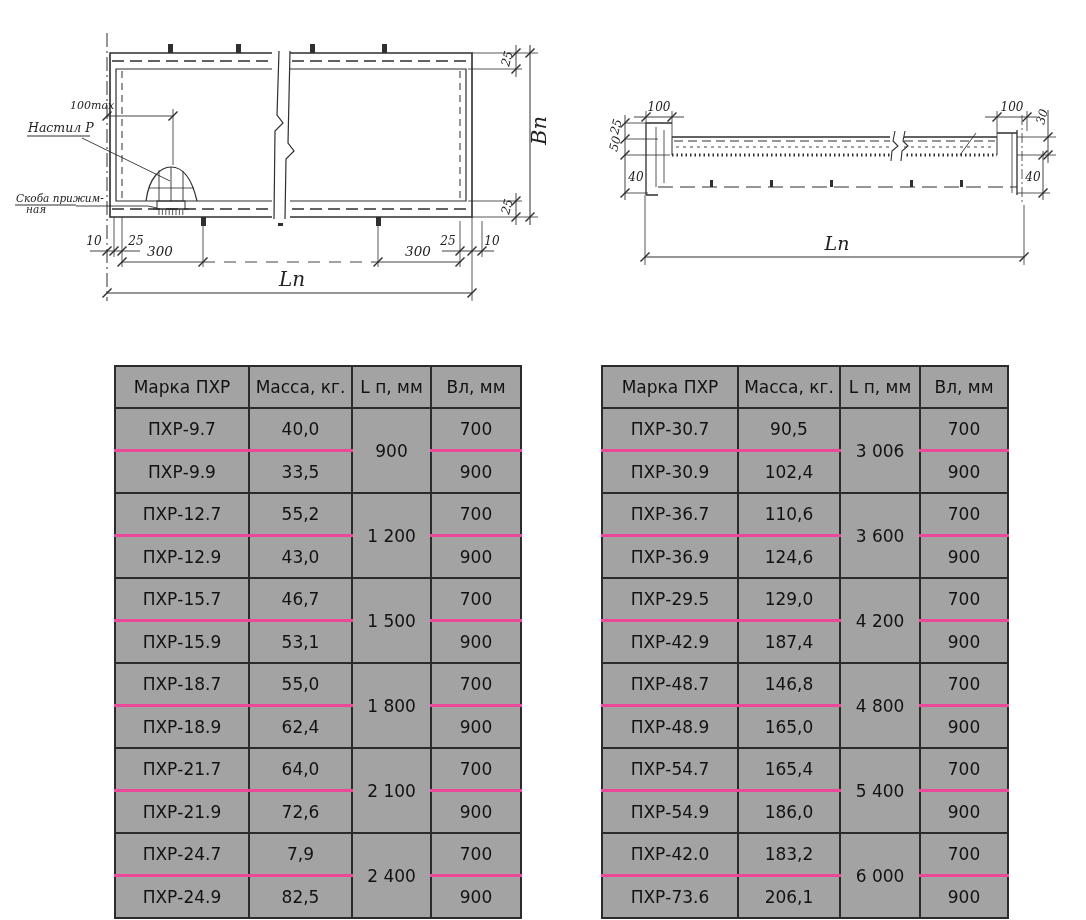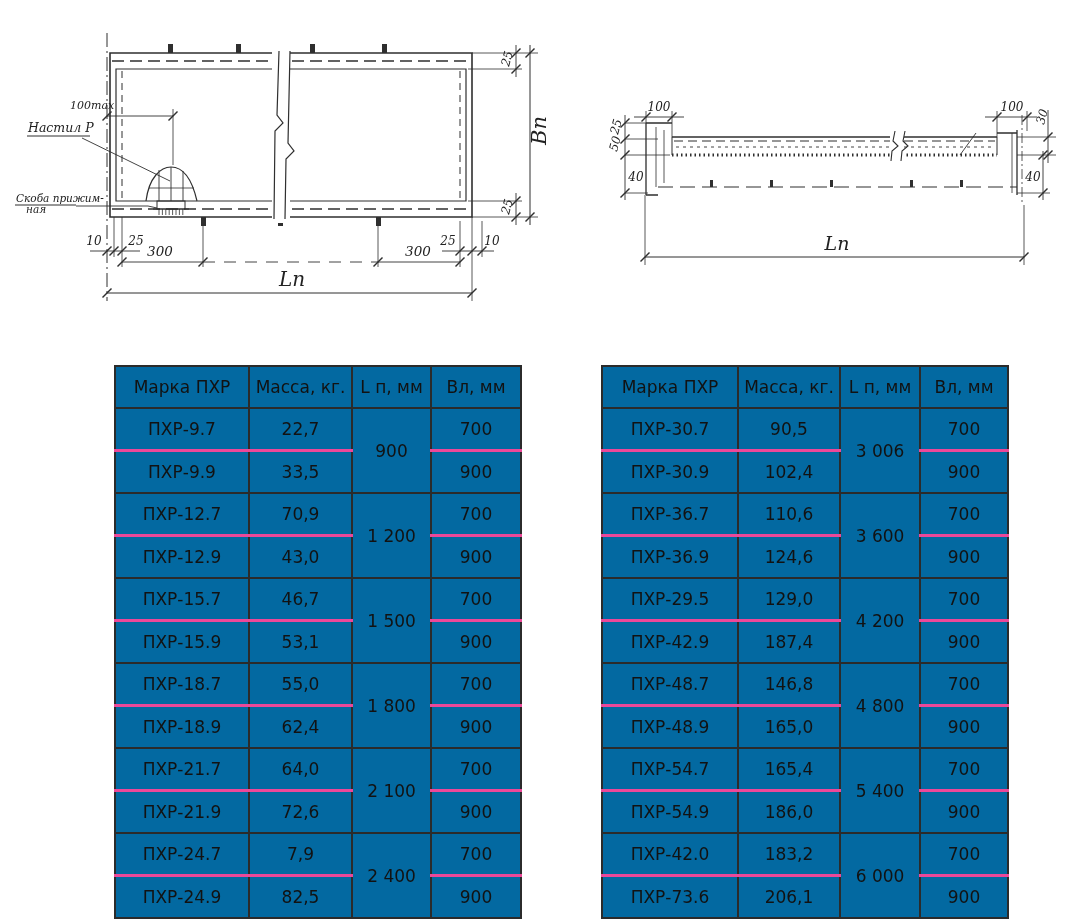--- a/index.html
+++ b/index.html
@@ -1,21 +1,21 @@
 <!DOCTYPE html>
 <html><head>
 <meta charset="utf-8">
 <style>
   html,body{margin:0;padding:0;background:#ffffff;}
   .canvas{position:relative;width:1086px;height:920px;background:#ffffff;overflow:hidden;
           font-family:"DejaVu Sans", sans-serif;}
   .sketch{position:absolute;}
   .hand{font-family:"DejaVu Serif", serif;font-style:italic;fill:#222;}
   .tbl-wrap{position:absolute;}
-  table.spec{border-collapse:collapse;table-layout:fixed;background:#0369a1;}
+  table.spec{border-collapse:collapse;table-layout:fixed;background:#a3a3a3;}
   table.spec{border:2.5px solid #2b2b2b;}
   table.spec th, table.spec td{
     border-left:2px solid #2b2b2b;border-top:2px solid #2b2b2b;
     text-align:center;vertical-align:middle;
     font-size:17px;font-weight:normal;color:#121212;
     height:40px;padding:0 2px;white-space:nowrap;}
   table.spec tr.pair2 td{border-top:3px solid #ec4899;}
   svg line, svg path, svg polyline, svg rect.ln{stroke:#2f2f2f;fill:none;}
 </style>
 </head>
@@ -221,32 +221,32 @@
         <tr>
           <th>Марка ПХР</th>
           <th>Масса, кг.</th>
           <th>L п, мм</th>
           <th>Вл, мм</th>
         </tr>
       </thead>
       <tbody>
         <tr>
           <td>ПХР-9.7</td>
-          <td>22,7</td>
+          <td>40,0</td>
           <td rowspan="2">900</td>
           <td>700</td>
         </tr>
         <tr class="pair2">
           <td>ПХР-9.9</td>
           <td>33,5</td>
           <td>900</td>
         </tr>
         <tr>
           <td>ПХР-12.7</td>
-          <td>70,9</td>
+          <td>55,2</td>
           <td rowspan="2">1 200</td>
           <td>700</td>
         </tr>
         <tr class="pair2">
           <td>ПХР-12.9</td>
           <td>43,0</td>
           <td>900</td>
         </tr>
         <tr>
           <td>ПХР-15.7</td>

